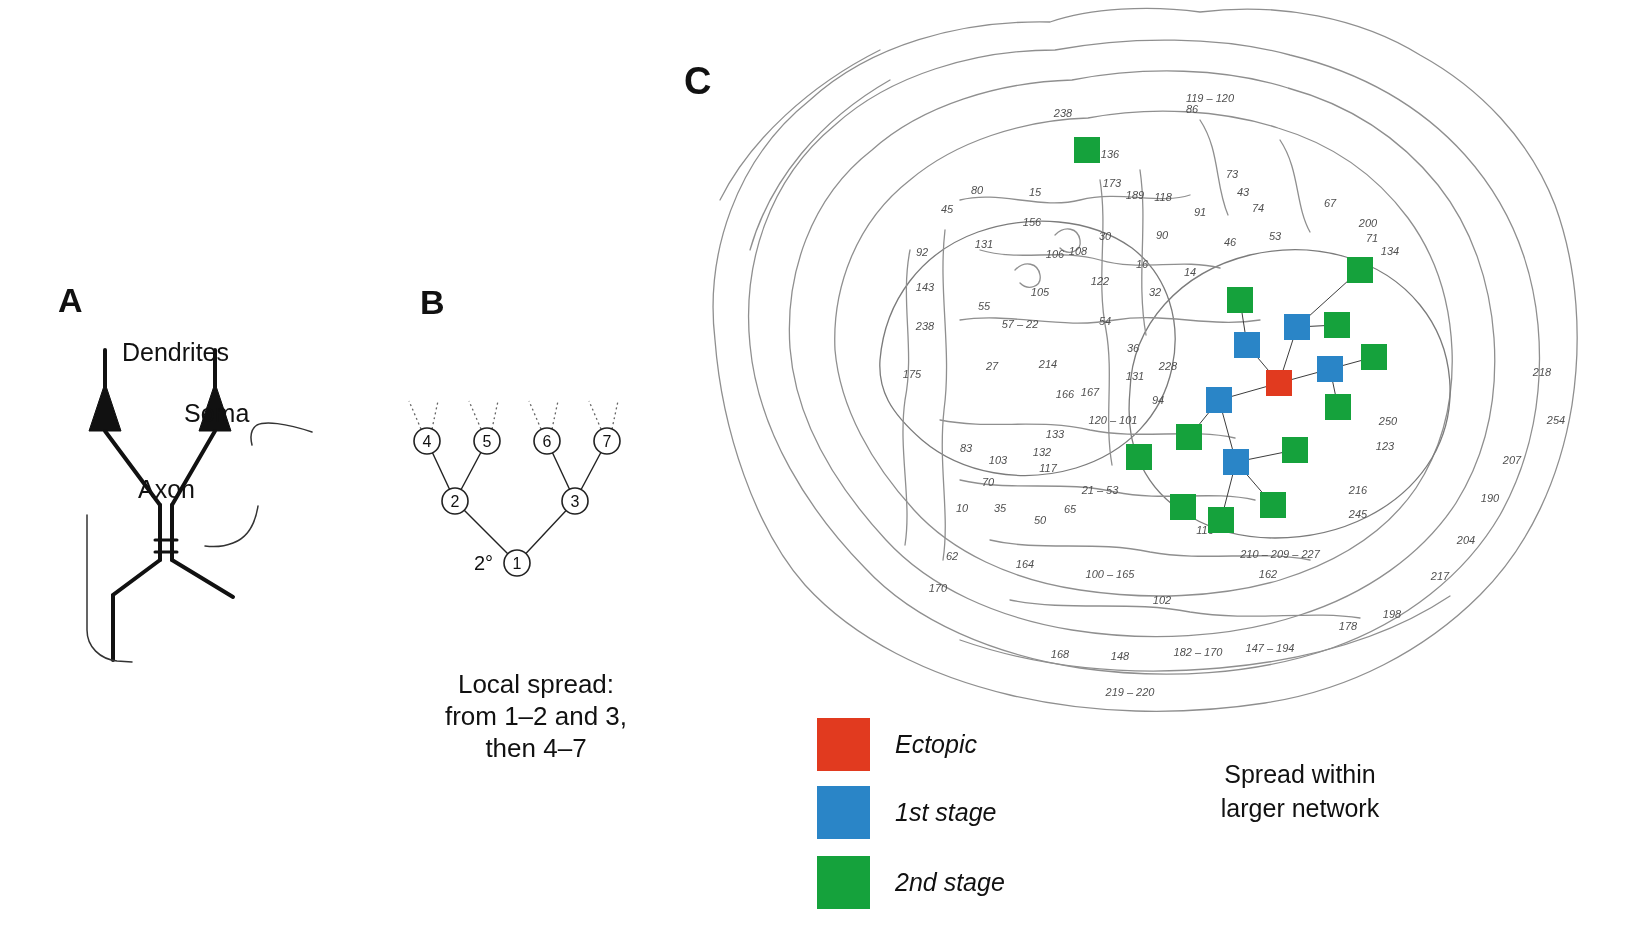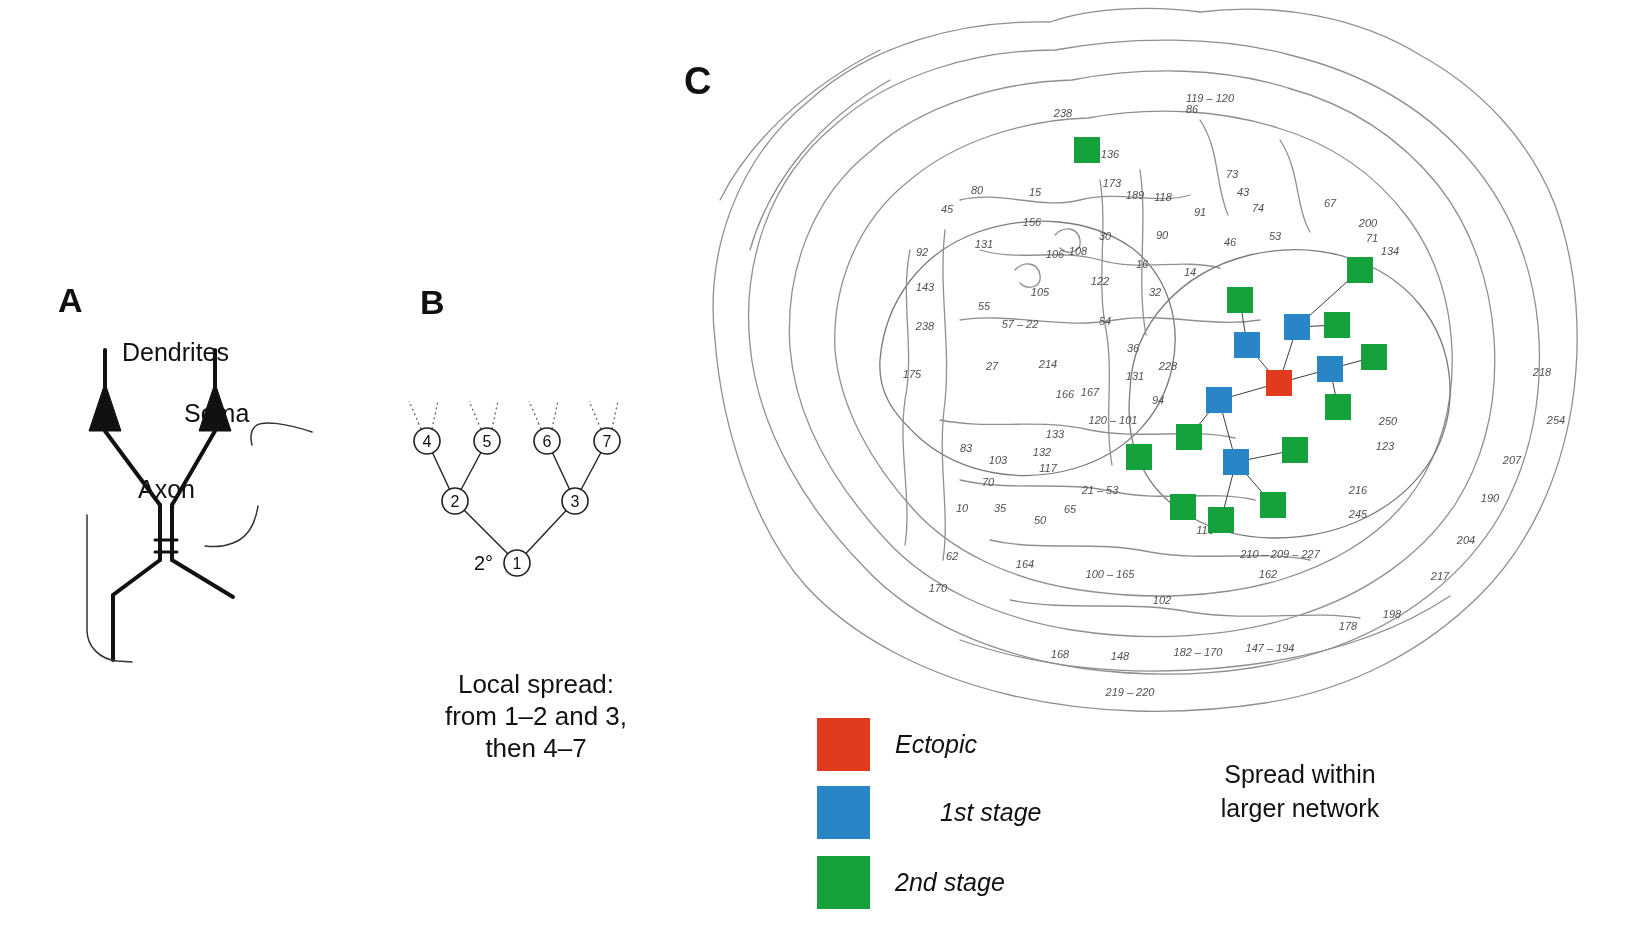--- a/index.html
+++ b/index.html
@@ -258,21 +258,21 @@
         <rect x="510" y="494" width="26" height="26" fill="#15a23c"></rect>
         <rect x="600" y="492" width="26" height="26" fill="#15a23c"></rect>
         <rect x="548" y="507" width="26" height="26" fill="#15a23c"></rect>
       </g>
   </svg>
 
   <div class="legend-row" style="left:817px;top:718px;">
     <div class="swatch" style="background: rgb(225, 58, 31);"></div>
     <div class="legend-label">Ectopic</div>
   </div>
-  <div class="legend-row" style="left:817px;top:786px;gap:45px;">
+  <div class="legend-row" style="left:817px;top:786px;">
     <div class="swatch" style="background: rgb(42, 133, 199);"></div>
     <div class="legend-label">1st stage</div>
   </div>
   <div class="legend-row" style="left:817px;top:856px;text-align:center;">
     <div class="swatch" style="background: rgb(21, 162, 60);"></div>
     <div class="legend-label">2nd stage</div>
   </div>
 
   <div class="c-caption" style="left:1150px;top:745px;width:300px;margin-top:12px;">
     <div>Spread within</div>

